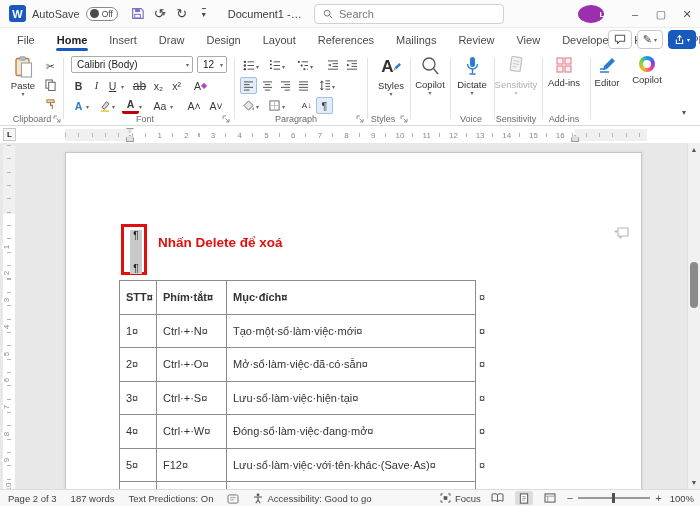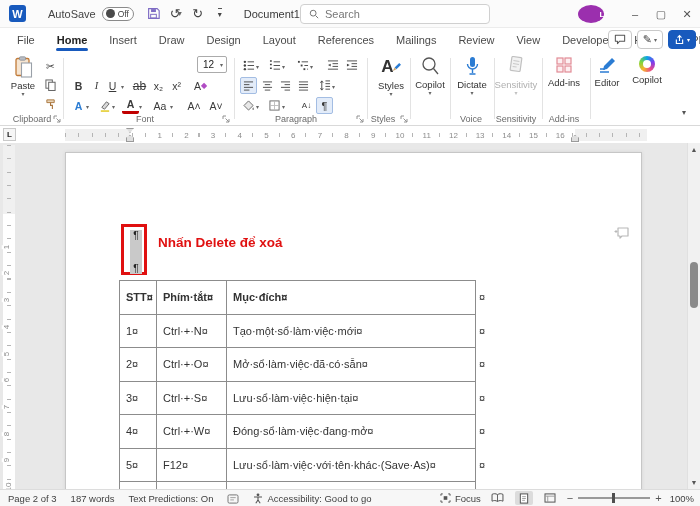--- a/index.html
+++ b/index.html
@@ -3,29 +3,29 @@
 <meta charset="utf-8">
 <style>
   * { margin:0; padding:0; box-sizing:border-box; }
   html,body { width:700px; height:506px; }
   body { font-family:"Liberation Sans", sans-serif; background:#fff; position:relative; overflow:hidden; color:#333; }
   #root { position:absolute; width:700px; height:506px; background:#fff; overflow:hidden; }
 
   
   .titlebar { position:absolute; top:0; left:0; right:0; height:28px; background:#fbfbfb; border-bottom:1px solid #ececec; display:flex; align-items:center; font-size:11px; color:#444; }
   .applogo { width:17px; height:17px; margin-left:9px; background:#185abd; border-radius:3px; color:#fff; font-size:11px; font-weight:bold; display:flex; align-items:center; justify-content:center; }
-  .autosave-label { margin-left:22px; }
+  .autosave-label { margin-left:6px; }
   .toggle { margin-left:6px; width:32px; height:14px; border:1px solid #8a8a8a; border-radius:8px; display:flex; align-items:center; padding:0 3px; gap:3px; background:#fff; cursor:default; }
   .toggle .knob { width:9px; height:9px; border-radius:50%; background:#4a4a4a; }
   .toggle .state { font-size:8.5px; color:#444; }
   .qat { display:flex; align-items:center; margin-left:10px; gap:2px; }
   .qat .btn { width:20px; height:20px; display:flex; align-items:center; justify-content:center; border-radius:3px; font-size:13px; color:#444; }
   .qat .small-carets { font-size:8px; color:#666; margin-left:-3px; }
   .doc-title { margin-left:14px; color:#3a3a3a; }
-  .searchbox { position:absolute; left:300px; top:4px; width:190px; height:20px; background:#fff; border:1px solid #d0d0d0; border-radius:4px; display:flex; align-items:center; padding-left:8px; gap:6px; color:#777; }
+  .searchbox { position:absolute; left:314px; top:4px; width:190px; height:20px; background:#fff; border:1px solid #d0d0d0; border-radius:4px; display:flex; align-items:center; padding-left:8px; gap:6px; color:#777; }
   .win-right { position:absolute; right:0; top:0; height:28px; display:flex; align-items:center; }
   .avatar { width:18px; height:18px; border-radius:50%; color:#fff; font-size:8px; font-weight:bold; display:flex; align-items:center; justify-content:center; margin-right:18px;padding-left:26px; }
   .winbtn { width:26px; height:28px; display:flex; align-items:center; justify-content:center; font-size:11px; color:#555; }
 
   
   .tabsrow { position:absolute; top:28px; left:0; right:0; height:24px; background:#fff; display:flex; align-items:center; }
   .tabs { display:flex; align-items:center; margin-left:8px; gap:4px; }
   .tab { padding:4px 9px 5px 9px; font-size:11px; color:#4a4a4a; position:relative; cursor:default; white-space:nowrap; }
   .tab.active { color:#222; font-weight:bold; }
   .tab.active::after { content:""; position:absolute; left:8px; right:8px; bottom:0; height:2.5px; background:#185abd; border-radius:2px; }
@@ -199,20 +199,24 @@
           <path d="M2 2h8v3H2z" fill="#e8d4b8" stroke="#a8743c" stroke-width="1"></path>
           <path d="M6 5v3h2v4" fill="none" stroke="#a8743c" stroke-width="1.2"></path>
         </svg>
     </div>
     <div class="grouplabel" style="left:8px; width:48px;">Clipboard</div>
     <svg class="launcher" style="left:53px;" width="8" height="8" viewBox="0 0 8 8">
         <path d="M1 4V1h3M3.5 3.5L7 7M7 4v3H4" stroke="#777" fill="none"></path>
       </svg>
     <div class="rdiv" style="left:63px;"></div>
 
+    <div class="combo" style="left:71px; top:4px; width:122px;">
+      <span>Calibri (Body)</span>
+      <span style="font-size:6px;color:#666;">▾</span>
+    </div>
     <div class="combo" style="left:197px; top:4px; width:30px;">
       <span>12</span>
       <span style="font-size:6px;color:#666;">▾</span>
     </div>
     <div class="fbtn" style="left:70px; top:25px; font-weight:bold;">B</div>
     <div class="fbtn" style="left:88px; top:25px; font-style:italic; font-family:'Liberation Serif',serif;">I</div>
     <div class="fbtn" style="left:104px; top:25px; text-decoration:underline;">U</div>
     <span class="mini-caret" style="left:121px; top:31px;">▾</span>
     <div class="fbtn" style="left:131px; top:25px; text-decoration:line-through; font-size:12px;">ab</div>
     <div class="fbtn" style="left:150px; top:25px;">x₂</div>

